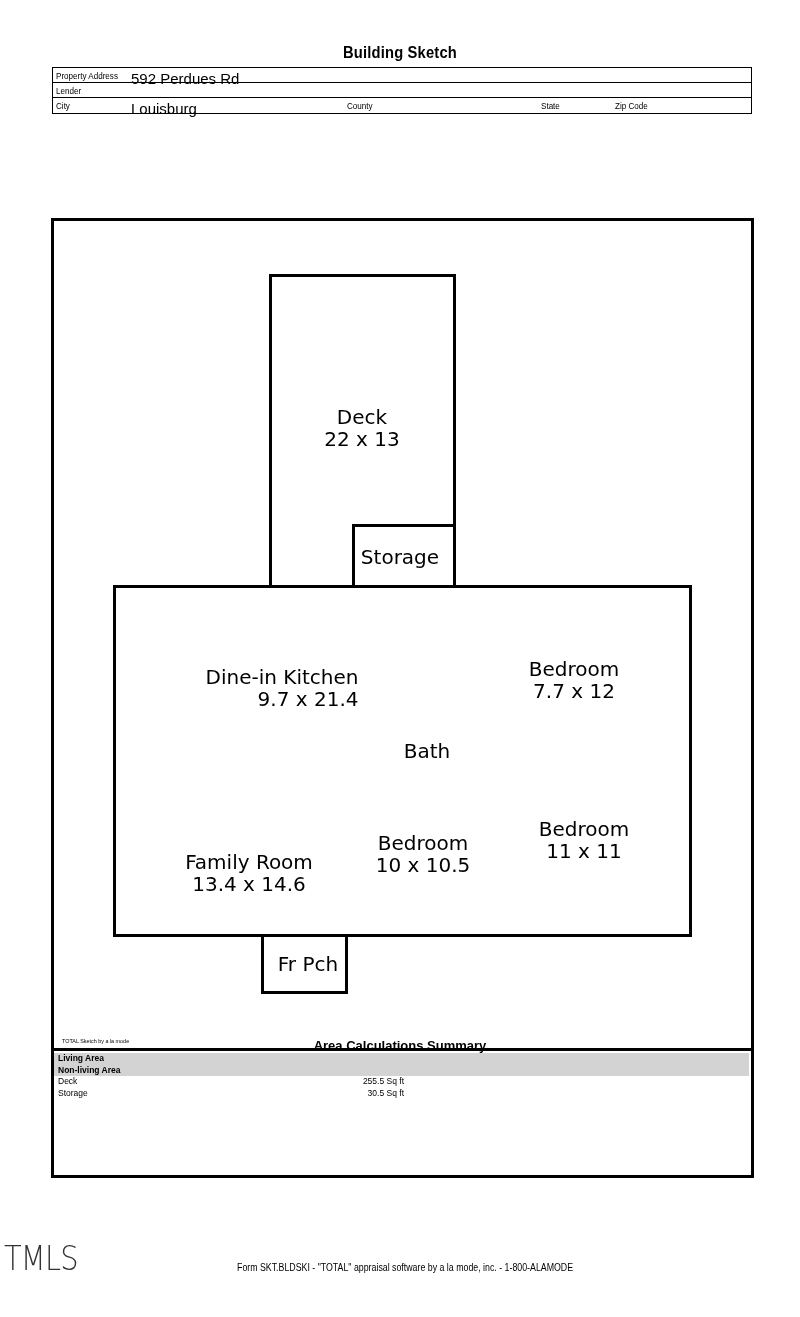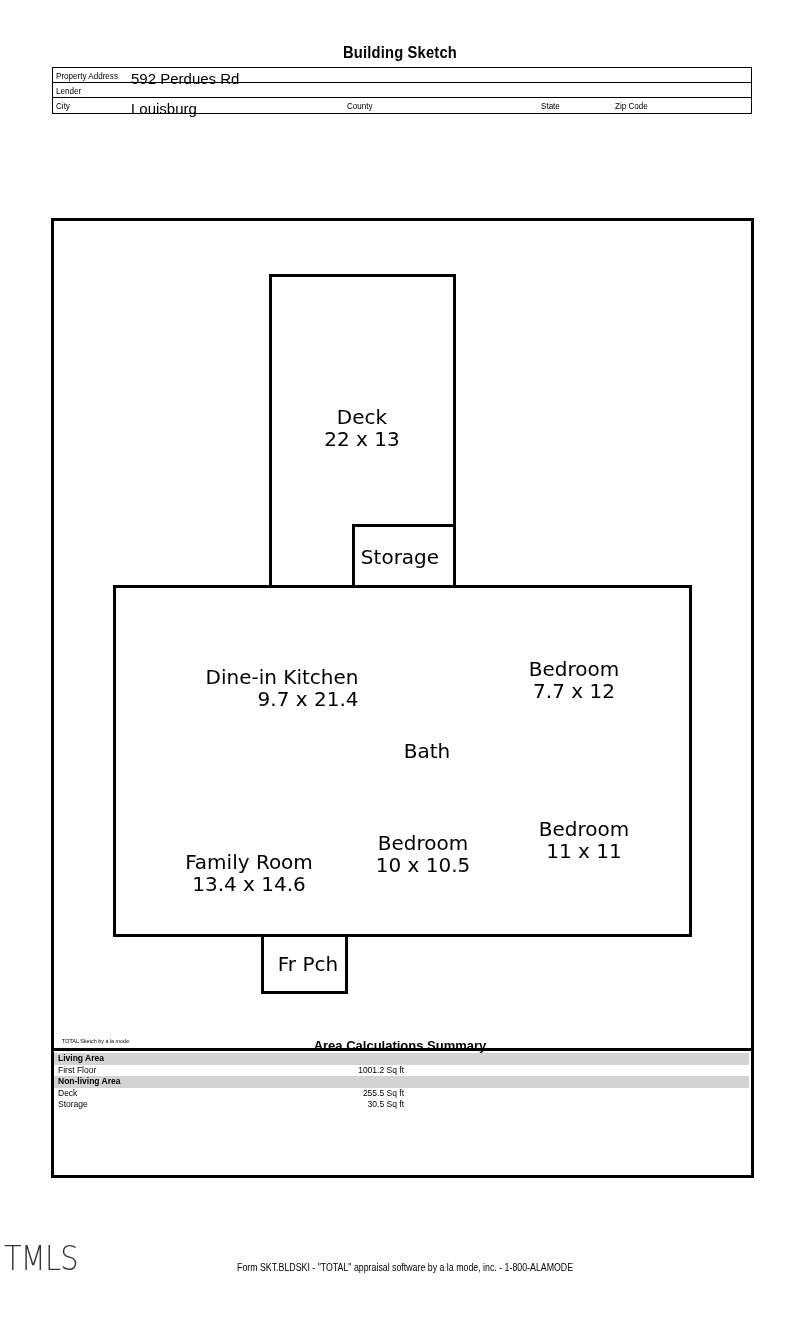--- a/index.html
+++ b/index.html
@@ -90,24 +90,20 @@
 </div>
 
 <div class="abs credit">TOTAL Sketch by a la mode</div>
 <div class="abs sumtitle">Area Calculations Summary</div>
 <div class="abs divider"></div>
 
 <div class="abs sum">
   <div class="srow band">
     <span class="k">Living Area</span>
   </div>
-  <div class="srow">
-    <span class="k">First Floor</span>
-    <span class="v">1001.2 Sq ft</span>
-  </div>
   <div class="srow band">
     <span class="k">Non-living Area</span>
   </div>
   <div class="srow">
     <span class="k">Deck</span>
     <span class="v">255.5 Sq ft</span>
   </div>
   <div class="srow">
     <span class="k">Storage</span>
     <span class="v">30.5 Sq ft</span>

